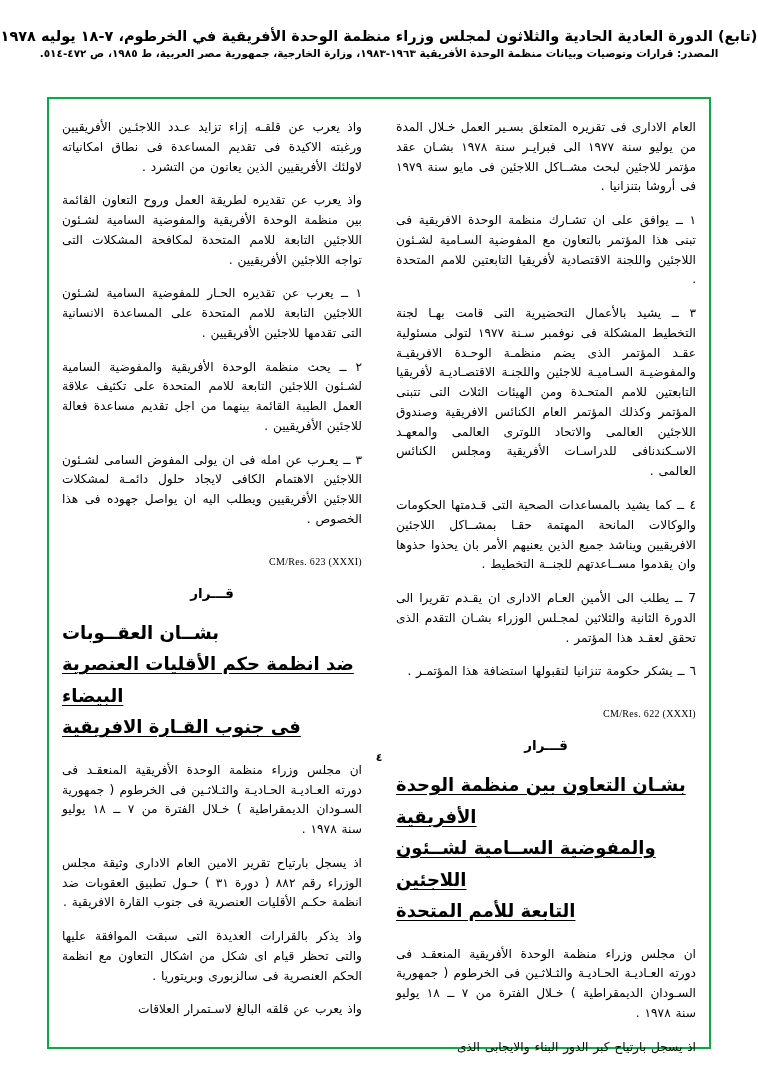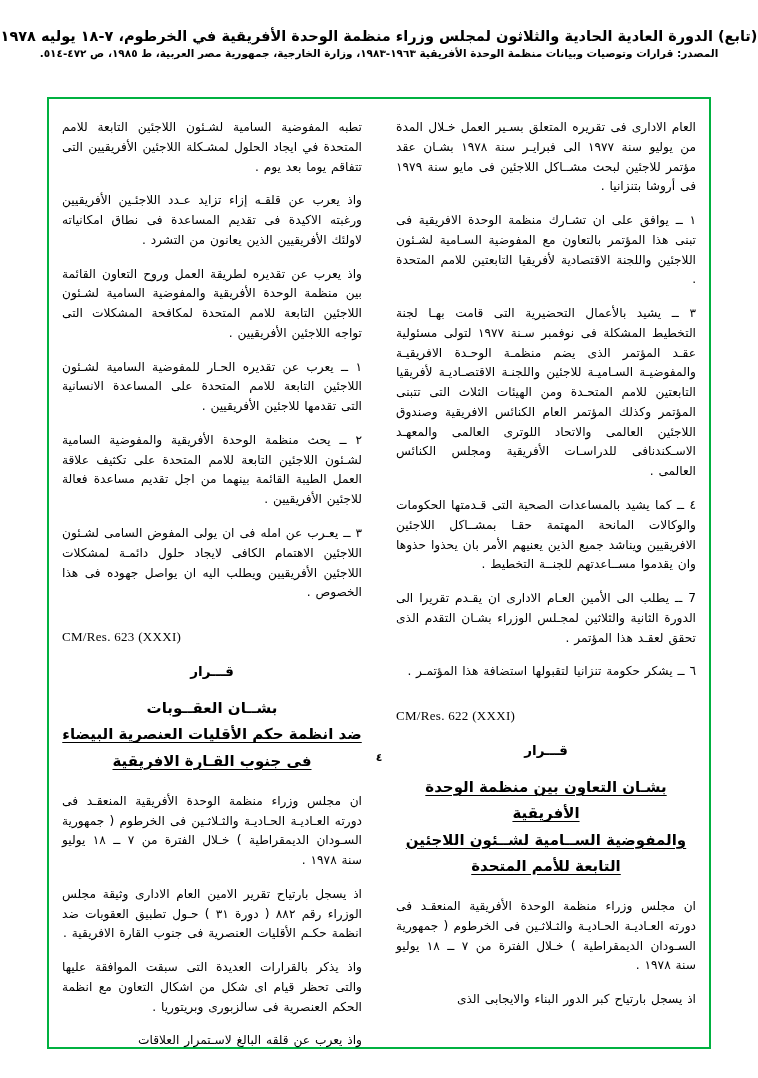--- a/index.html
+++ b/index.html
@@ -73,37 +73,37 @@
     font-size: 12.2px;
     line-height: 1.62;
     margin: 0 0 14px 0;
     word-spacing: 1px;
   }
   .para.last {
     margin-bottom: 0;
   }
   .res-id {
     direction: ltr;
-    text-align: left;
-    font-size: 13px;
+    text-align: right;
+    font-size: 10px;
     font-family: "Liberation Serif", serif;
     margin: 26px 0 18px 0;
     letter-spacing: 0.3px;
   }
   .qarar {
     text-align: center;
     font-size: 13.5px;
     font-weight: bold;
     margin: 10px 0 16px 0;
     letter-spacing: 3px;
     direction: rtl;
   }
   .subject {
-    text-align: center;
-    font-size: 15px;
+    text-align: left;
+    font-size: 18px;
     font-weight: bold;
     line-height: 1.75;
     margin: 0 0 18px 0;
     direction: rtl;
   }
   .subject .u {
     text-decoration: underline;
     text-underline-offset: 3px;
   }
   .page-num {
@@ -150,21 +150,20 @@
           <span class="u">التابعة للأمم المتحدة</span>
         </div>
 
         <p class="para">ان مجلس وزراء منظمة الوحدة الأفريقية المنعقـد فى دورته العـاديـة الحـاديـة والثـلاثـين فى الخرطوم ( جمهورية السـودان الديمقراطية ) خـلال الفترة من ٧ ــ ١٨ يوليو سنة ١٩٧٨ .</p>
         <p class="para last">اذ يسجل بارتياح كبر الدور البناء والايجابى الذى</p>
       </div>
     </div>
 
     <div class="col">
       <div class="col-inner">
-        <p class="para">تطبه المفوضية السامية لشـئون اللاجئين التابعة للامم المتحدة في ايجاد الحلول لمشـكلة اللاجئين الأفريقيين التى تتفاقم يوما بعد يوم .</p>
         <p class="para">واذ يعرب عن قلقـه إزاء تزايد عـدد اللاجئـين الأفريقيين ورغبته الاكيدة فى تقديم المساعدة فى نطاق امكانياته لاولئك الأفريقيين الذين يعانون من التشرد .</p>
         <p class="para">واذ يعرب عن تقديره لطريقة العمل وروح التعاون القائمة بين منظمة الوحدة الأفريقية والمفوضية السامية لشـئون اللاجئين التابعة للامم المتحدة لمكافحة المشكلات التى تواجه اللاجئين الأفريقيين .</p>
         <p class="para">١ ــ يعرب عن تقديره الحـار للمفوضية السامية لشـئون اللاجئين التابعة للامم المتحدة على المساعدة الانسانية التى تقدمها للاجئين الأفريقيين .</p>
         <p class="para">٢ ــ يحث منظمة الوحدة الأفريقية والمفوضية السامية لشـئون اللاجئين التابعة للامم المتحدة على تكثيف علاقة العمل الطيبة القائمة بينهما من اجل تقديم مساعدة فعالة للاجئين الأفريقيين .</p>
         <p class="para">٣ ــ يعـرب عن امله فى ان يولى المفوض السامى لشـئون اللاجئين الاهتمام الكافى لايجاد حلول دائمـة لمشكلات اللاجئين الأفريقيين ويطلب اليه ان يواصل جهوده فى هذا الخصوص .</p>
 
         <div class="res-id">CM/Res. 623 (XXXI)</div>
         <div class="qarar">قـــرار</div>
         <div class="subject">
           <span>بشــان العقــوبات</span><br>

